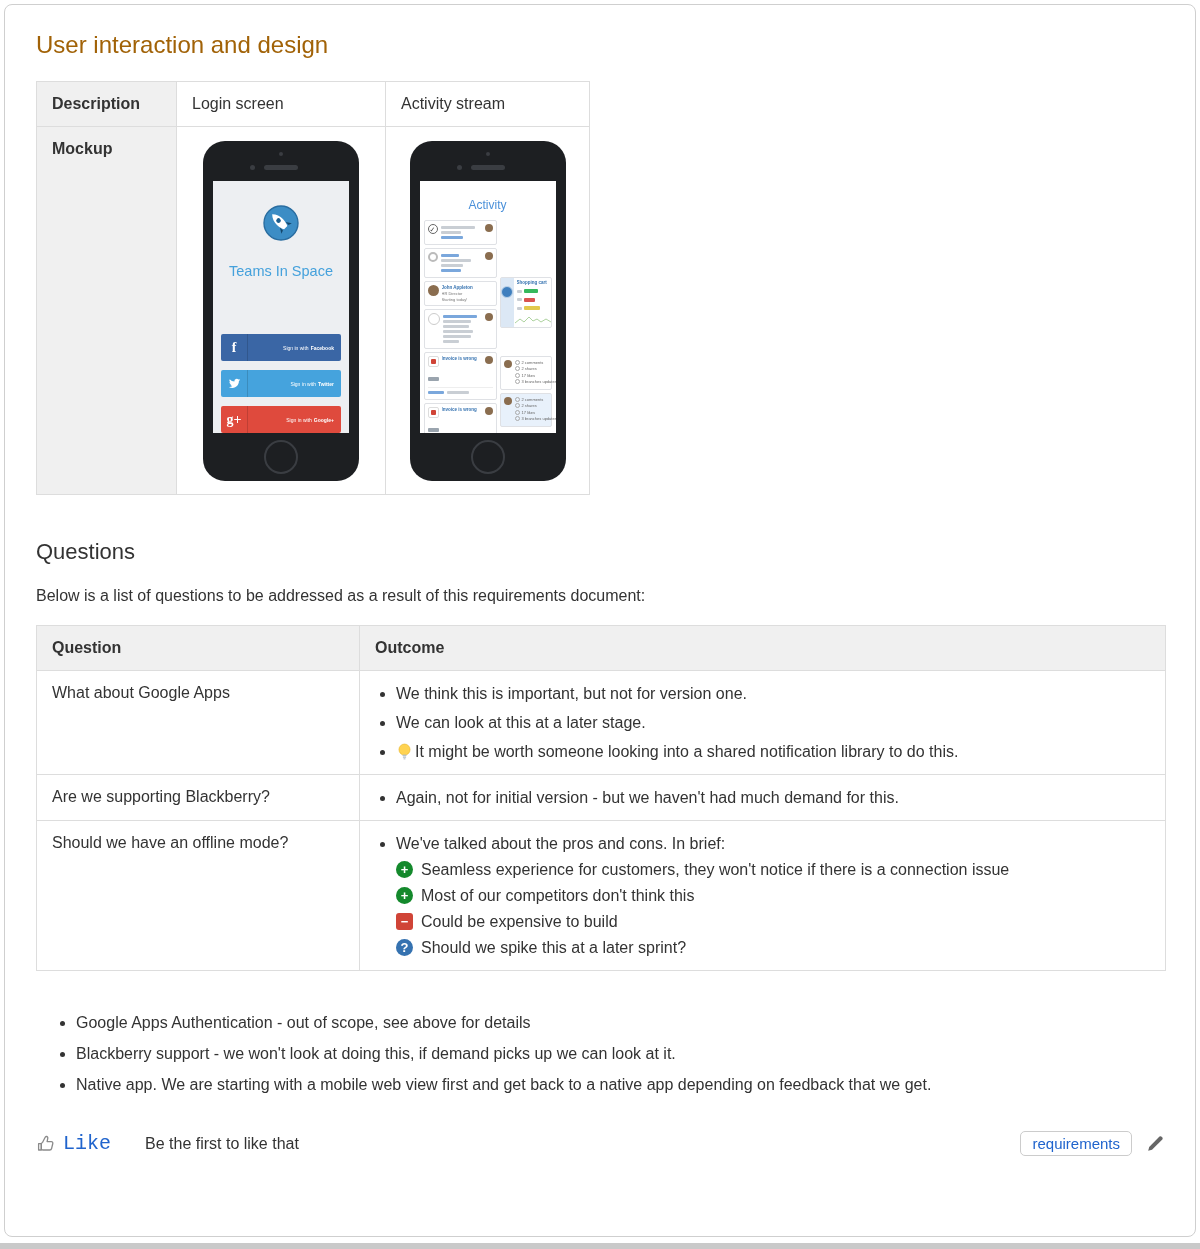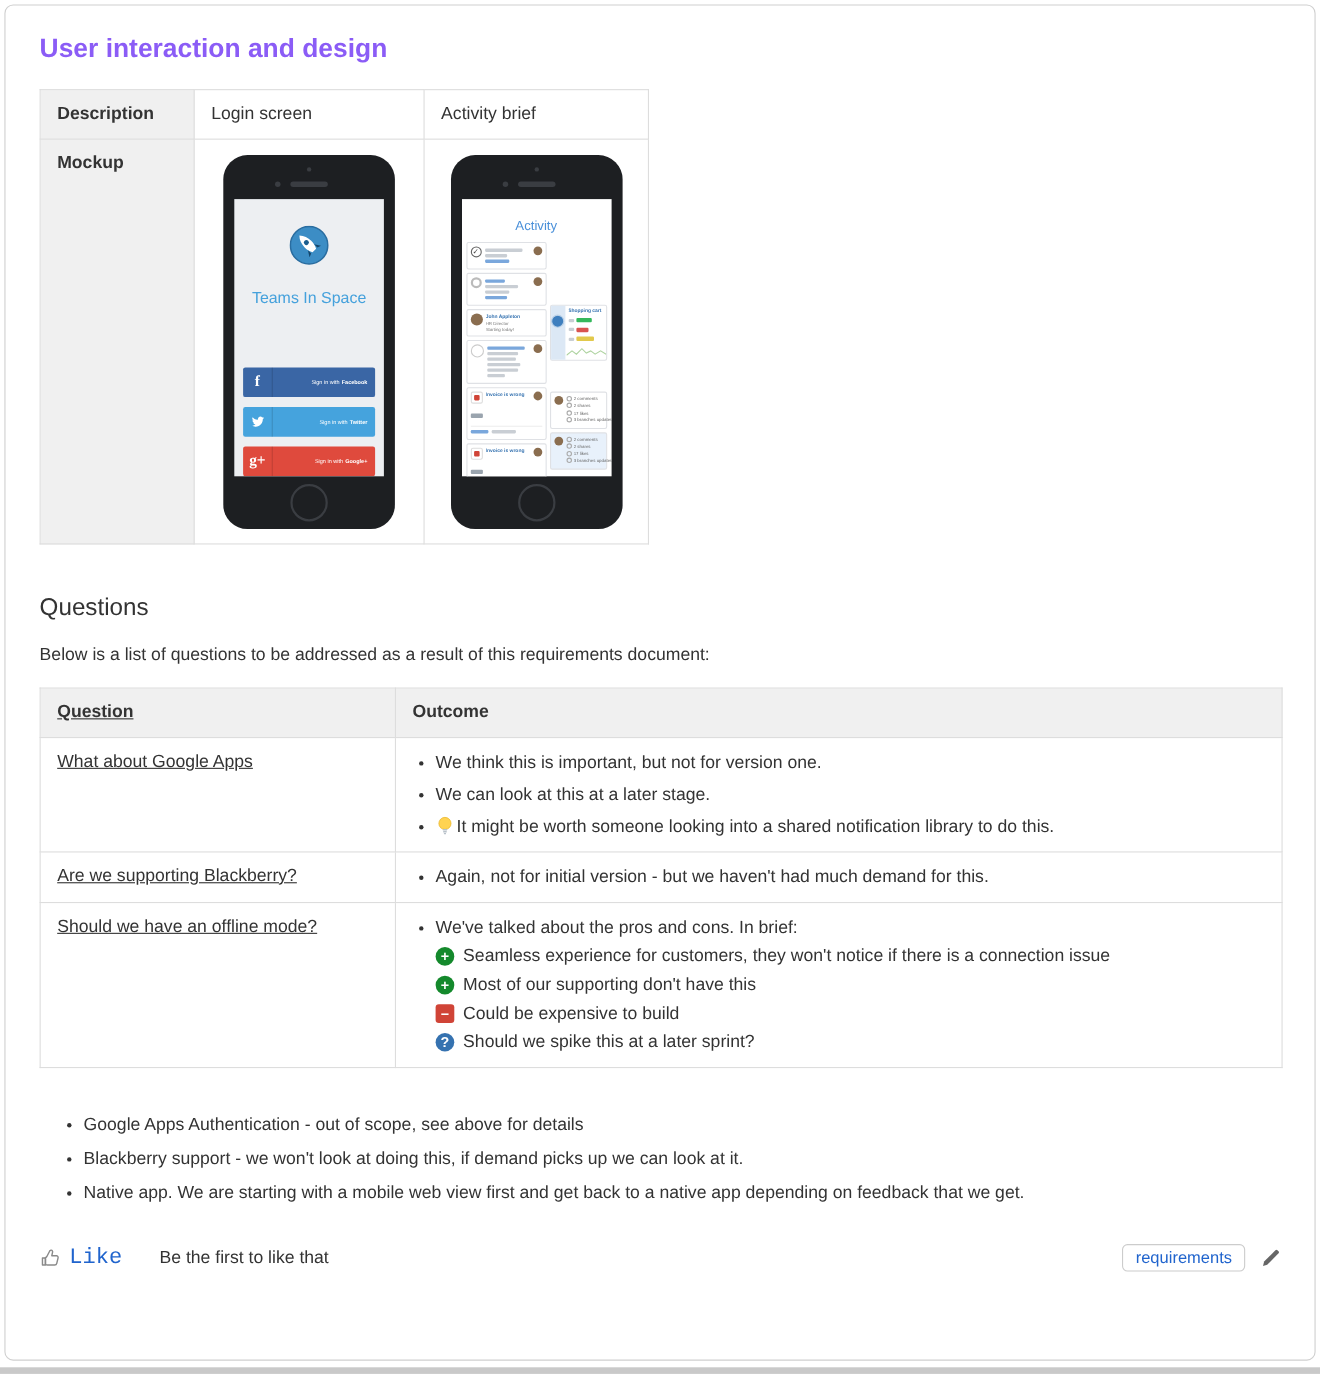--- a/index.html
+++ b/index.html
@@ -1,34 +1,34 @@
 <!DOCTYPE html>
 <html style="--link_blue: #2064cd; --pro_green: #14892c; --con_red: #d04437; --q_blue: #3572b0; --fb_blue: #3a66a5; --tw_blue: #45a3dd; --gp_red: #df4a3d; --brand_blue: #45a1dc; --st_green: #35b85c; --st_red: #d9534f; --st_yellow: #e2c94c; --header_bg: #f0f0f0; --border: #dddddd;"><head>
 <meta charset="utf-8">
 <style>
   html,body{margin:0;padding:0;background:#fff;}
   body{width:1200px;height:1249px;position:relative;font-family:"Liberation Sans",sans-serif;color:#333;}
   .page{position:absolute;left:4px;right:4px;top:4px;height:1233px;background:#fff;
         border:1px solid #cfcfcf;border-radius:8px;padding:24px 31px;box-sizing:border-box;overflow:hidden;}
   .bottom-strip{position:absolute;left:0;bottom:0;width:100%;height:6px;background:#c9c9c9;}
 
-  h1.pagetitle{font-size:24px;font-weight:700;color:#8b5cf6;margin:2px 0 22px 0;}
+  h1.pagetitle{font-size:24px;font-weight:400;color:#a16207;margin:2px 0 22px 0;}
   h2.sect{font-size:22px;font-weight:400;color:#333;margin:0 0 22px 0;}
   p.intro{font-size:16px;margin:0 0 20px 0;}
 
   table.ctable{border-collapse:collapse;padding-left:44px;}
   table.ctable th,table.ctable td{border:1px solid var(--border);vertical-align:top;
         padding:13px 15px;font-size:16px;text-align:left;}
   table.ctable th{background:var(--header_bg);font-weight:bold;color:#333;}
   table.mockup{margin-bottom:44px;}
   table.mockup th{width:109px;}
   table.mockup td.c-login{width:178px;}
   table.mockup td.c-act{width:173px;}
   table.questions{width:1130px;margin-bottom:42px;}
-  table.questions th.c-q, table.questions td.c-q{width:292px;text-decoration:underline;}
+  table.questions th.c-q, table.questions td.c-q{width:292px;}
   td.outcome ul{margin:0;padding-left:21px;}
   td.outcome li{margin-top:10px;line-height:19px;}
   td.outcome li:first-child{margin-top:0;}
   .sub-points{margin-top:7px;}
   .sub-point{display:flex;align-items:center;gap:8px;margin-top:7px;line-height:19px;}
   .ic{width:17px;height:17px;border-radius:50%;color:#fff;display:inline-flex;align-items:center;
       justify-content:center;font-size:13px;font-weight:bold;flex:none;line-height:17px;}
   .ic-plus{background:var(--pro_green);}
   .ic-minus{background:var(--con_red);border-radius:3px;}
   .ic-question{background:var(--q_blue);}
@@ -117,21 +117,21 @@
 
 <div class="page">
 
   <h1 class="pagetitle">User interaction and design</h1>
 
   <table class="ctable mockup">
     <tbody>
         <tr>
       <th>Description</th>
       <td class="c-login">Login screen</td>
-      <td class="c-act">Activity brief</td>
+      <td class="c-act">Activity stream</td>
     </tr>
     <tr>
       <th>Mockup</th>
       <td class="c-login">
         <div class="phone">
           <span class="dot-top"></span>
           <span class="cam"></span>
           <span class="speaker"></span>
           <div class="screen login">
             <svg class="logo-lg" width="36" height="36" viewBox="0 0 36 36">
@@ -387,21 +387,21 @@
         <ul>
           <li>
             <span>We've talked about the pros and cons. In brief:</span>
             <div class="sub-points">
               <div class="sub-point">
                     <span class="ic ic-plus">+</span>
                     <span>Seamless experience for customers, they won't notice if there is a connection issue</span>
                   </div>
               <div class="sub-point">
                     <span class="ic ic-plus">+</span>
-                    <span>Most of our supporting don't have this</span>
+                    <span>Most of our competitors don't think this</span>
                   </div>
               <div class="sub-point">
                     <span class="ic ic-minus">−</span>
                     <span>Could be expensive to build</span>
                   </div>
               <div class="sub-point">
                     <span class="ic ic-question">?</span>
                     <span>Should we spike this at a later sprint?</span>
                   </div>
             </div>

